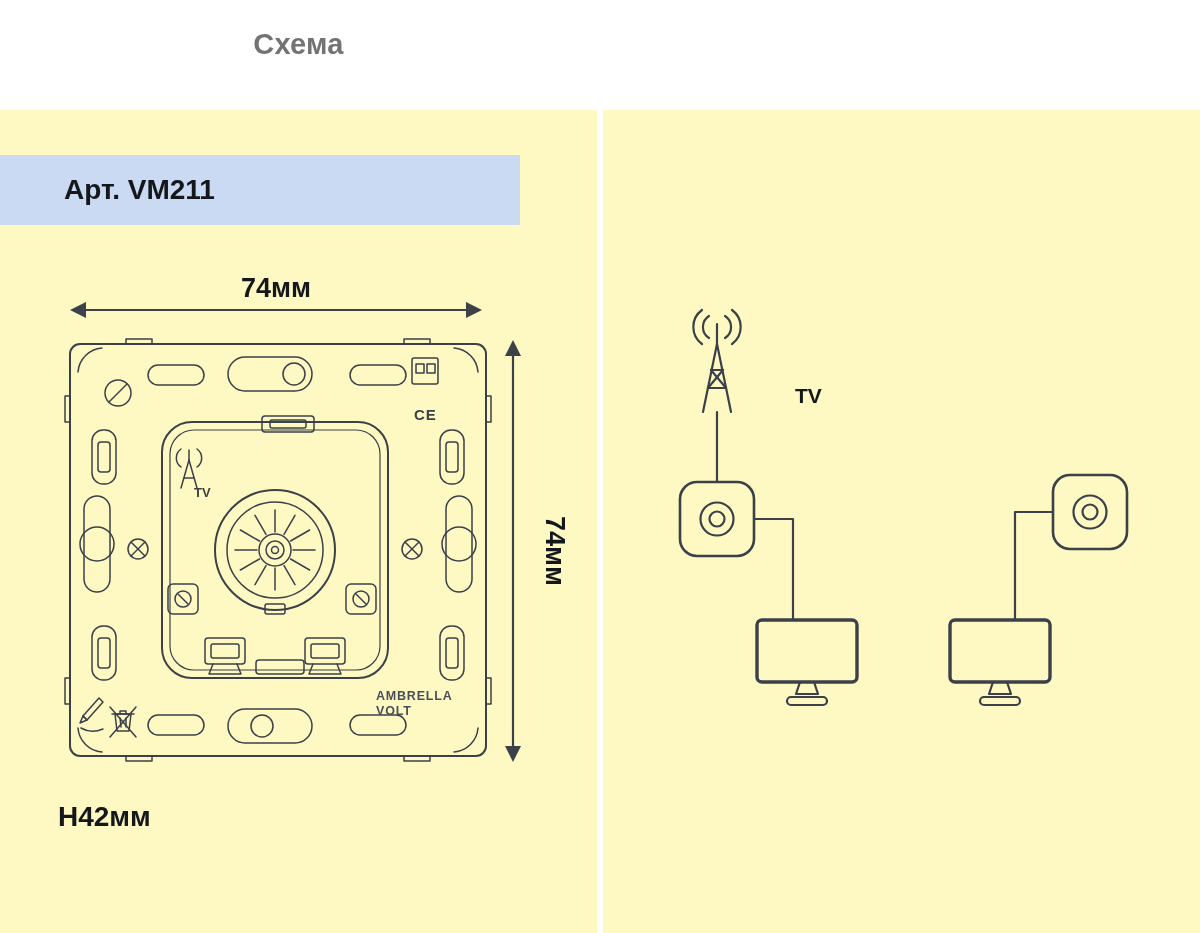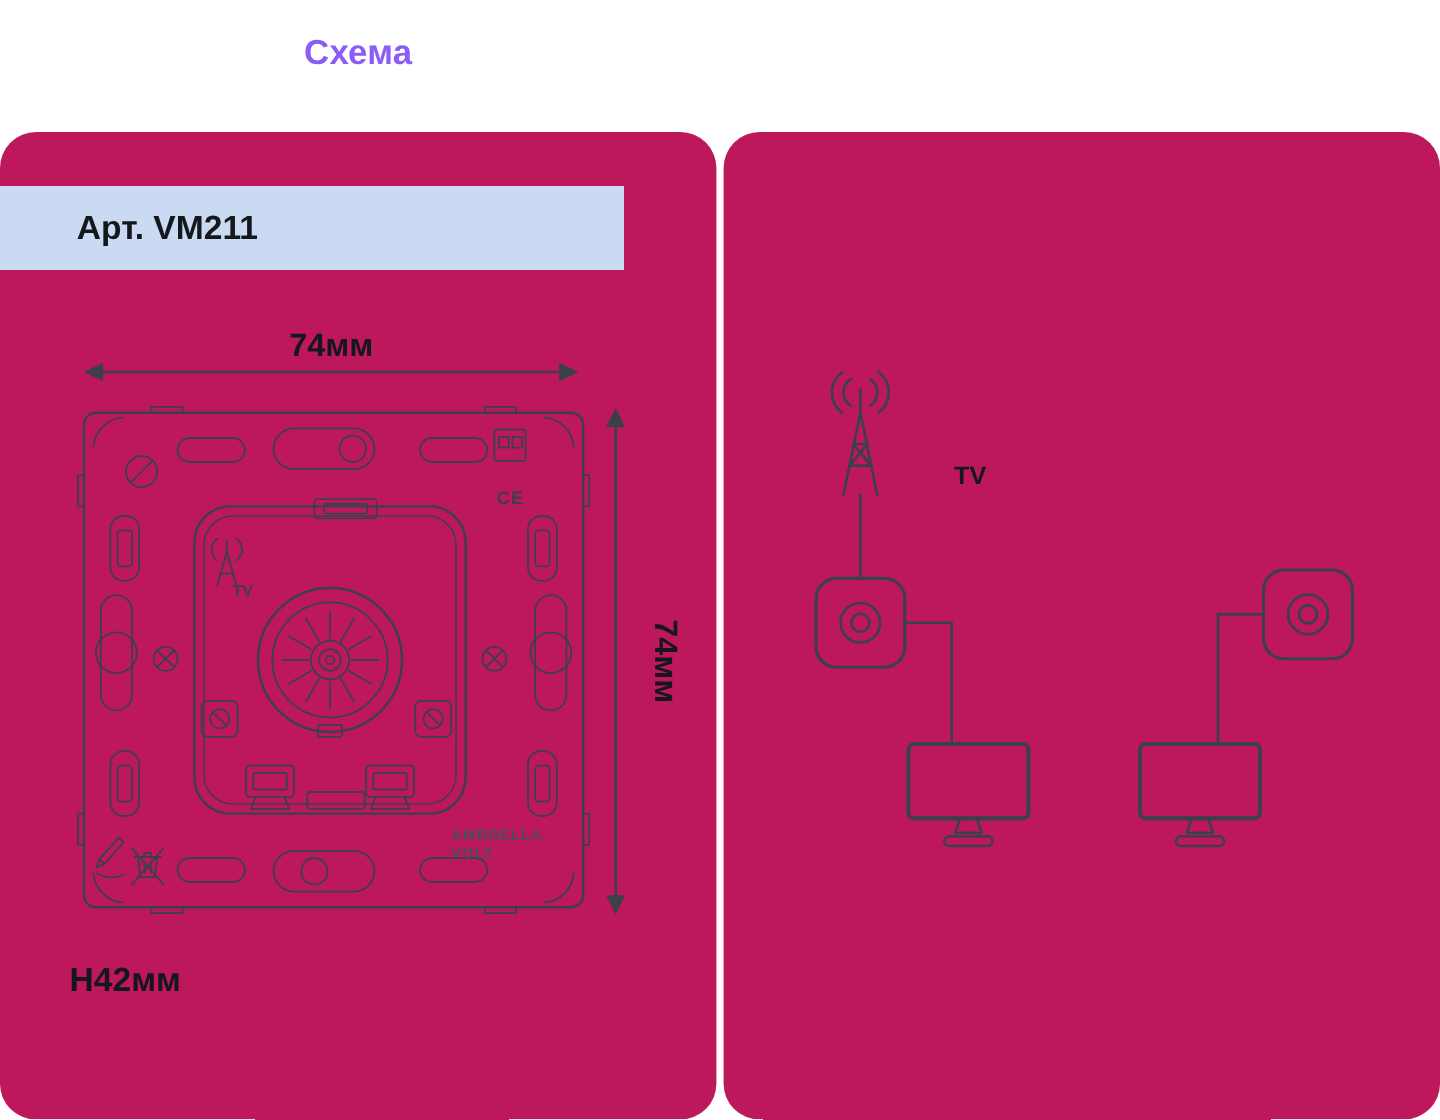--- a/index.html
+++ b/index.html
@@ -3,26 +3,26 @@
 <meta charset="utf-8">
 <style>
   * { margin: 0; padding: 0; box-sizing: border-box; }
   html,body { background: #ffffff; }
   body { font-family: "Liberation Sans", "DejaVu Sans", sans-serif; }
   .page { position: relative; width: 1200px; height: 933px; background: #ffffff; overflow: hidden; }
 
   .header-cell {
     position: absolute; top: 0; height: 89px;
     display: flex; align-items: center; justify-content: center;
-    font-size: 29px; font-weight: 700; color: #8b5cf6; letter-spacing: 0.2px;
+    font-size: 29px; font-weight: 700; color: #737373; letter-spacing: 0.2px;
   }
   .header-left  { left: 0;   width: 597px; }
   .header-right { left: 603px; width: 597px; }
 
-  .panel { position: absolute; top: 110px; height: 823px; background: #be185d; border-radius: 30px; }
+  .panel { position: absolute; top: 110px; height: 823px; background: #fef9c3; }
   .panel-left  { left: 0;    width: 597px; }
   .panel-right { left: 603px; width: 597px; }
 
   .article-band {
     position: absolute; top: 45px; left: 0; width: 520px; height: 70px;
     background: #cadaf2; display: flex; align-items: center;
     padding-left: 64px;
   }
   .article-band span { font-size: 28px; font-weight: 600; color: #14171b; }
 

